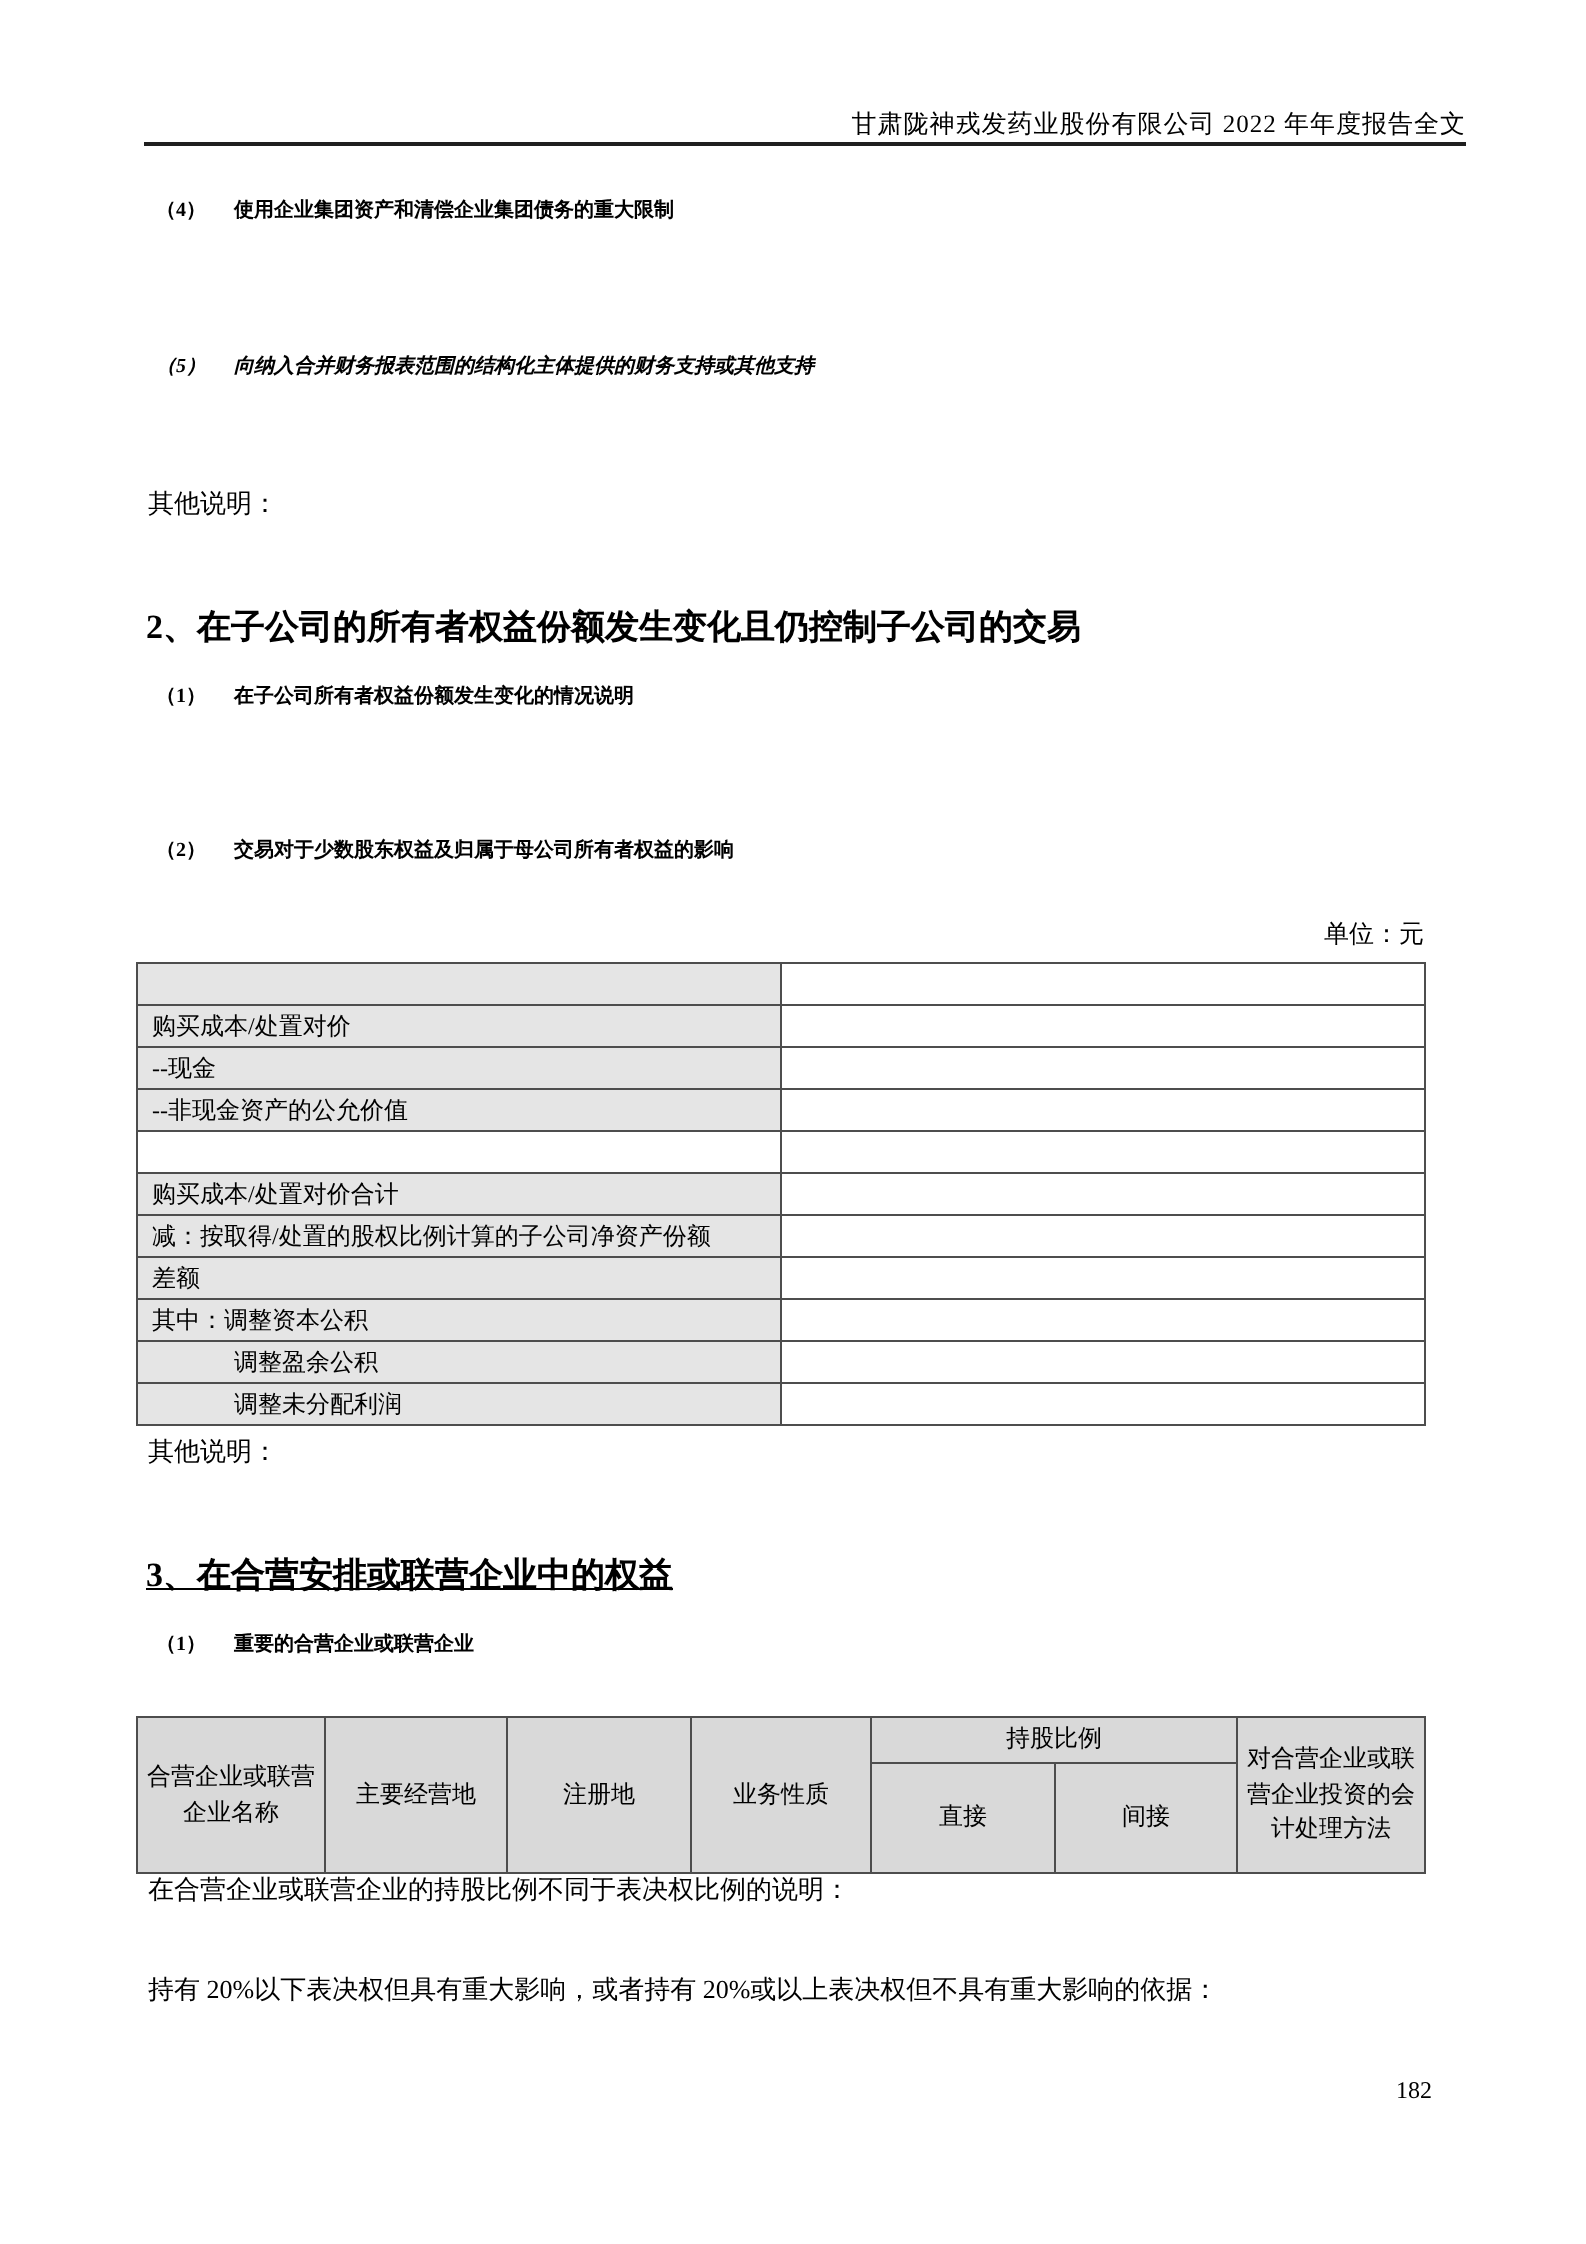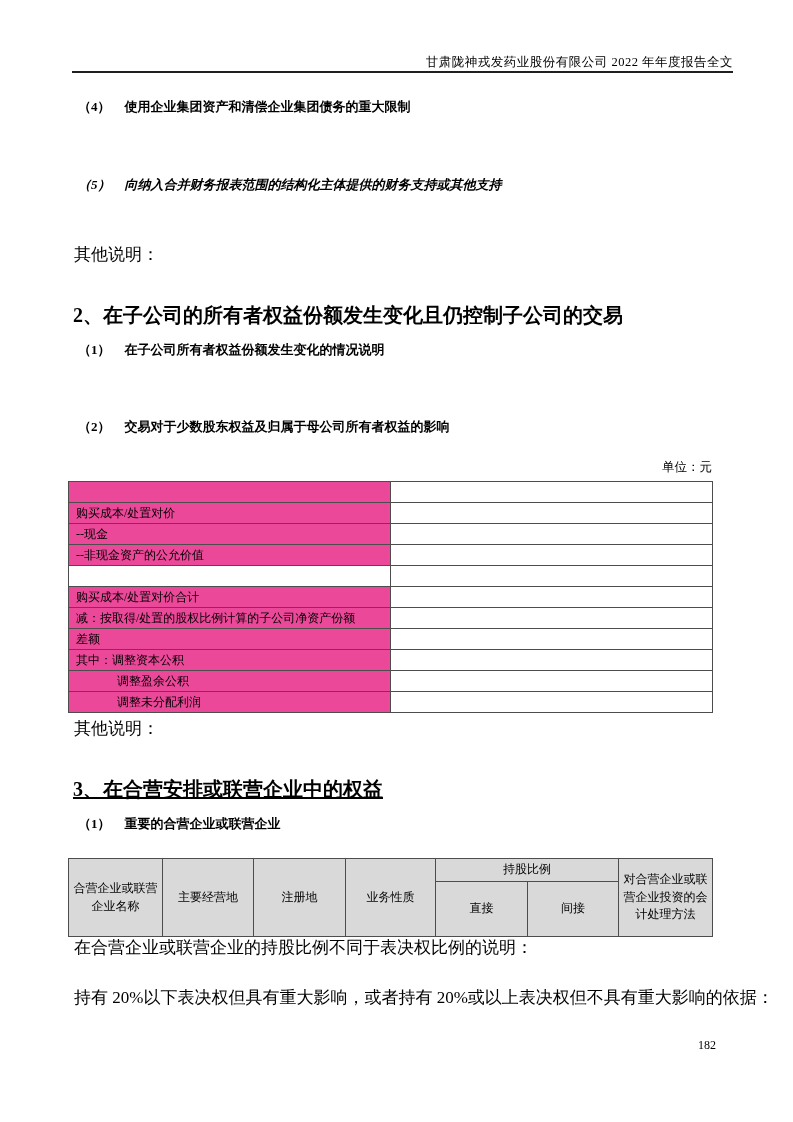--- a/index.html
+++ b/index.html
@@ -17,48 +17,48 @@
     font-size:12.5px;
     letter-spacing:0.5px;
     white-space:nowrap;
   }
   .header-rule{
     top:71px;left:72px;width:661px;height:2px;
     background:#1f1f1f;
   }
   .h-num{display:inline-block;margin-right:14px;font-weight:bold;}
   .sec-heading{
-    font-size:13px;font-weight:bold;white-space:nowrap;
+    font-size:10px;font-weight:bold;white-space:nowrap;
     left:78px;
   }
   .big-heading{
-    font-size:20px;font-weight:bold;white-space:nowrap;
+    font-size:17px;font-weight:bold;white-space:nowrap;
     left:73px;
   }
   .body-text{
-    font-size:17px;white-space:nowrap;left:74px;
+    font-size:13px;white-space:nowrap;left:74px;
   }
   .unit-label{
     font-size:12.5px;
     top:459px;right:81px;
   }
   table{border-collapse:collapse;table-layout:fixed;}
   .tbl{
     border:1.5px solid #333333;
   }
   .tbl td{
     border:1px solid #4d4d4d;
     font-size:12px;
     padding:0 0 0 7px;
     height:20px;
     overflow:hidden;
     white-space:nowrap;
   }
   #table1{top:481px;left:68px;width:644px;}
-  #table1 td.lbl{background:#ec4899;}
+  #table1 td.lbl{background:#e5e5e5;}
   #table1 td.nofill{background:#ffffff;}
   #table1 td.val{background:#ffffff;}
   #table1 td.indent{padding-left:48px;}
   #table2{top:858px;left:68px;width:644px;}
   #table2 td{
     background:#d9d9d9;
     text-align:center;
     padding:2px 4px;
     vertical-align:middle;
     white-space:normal;

